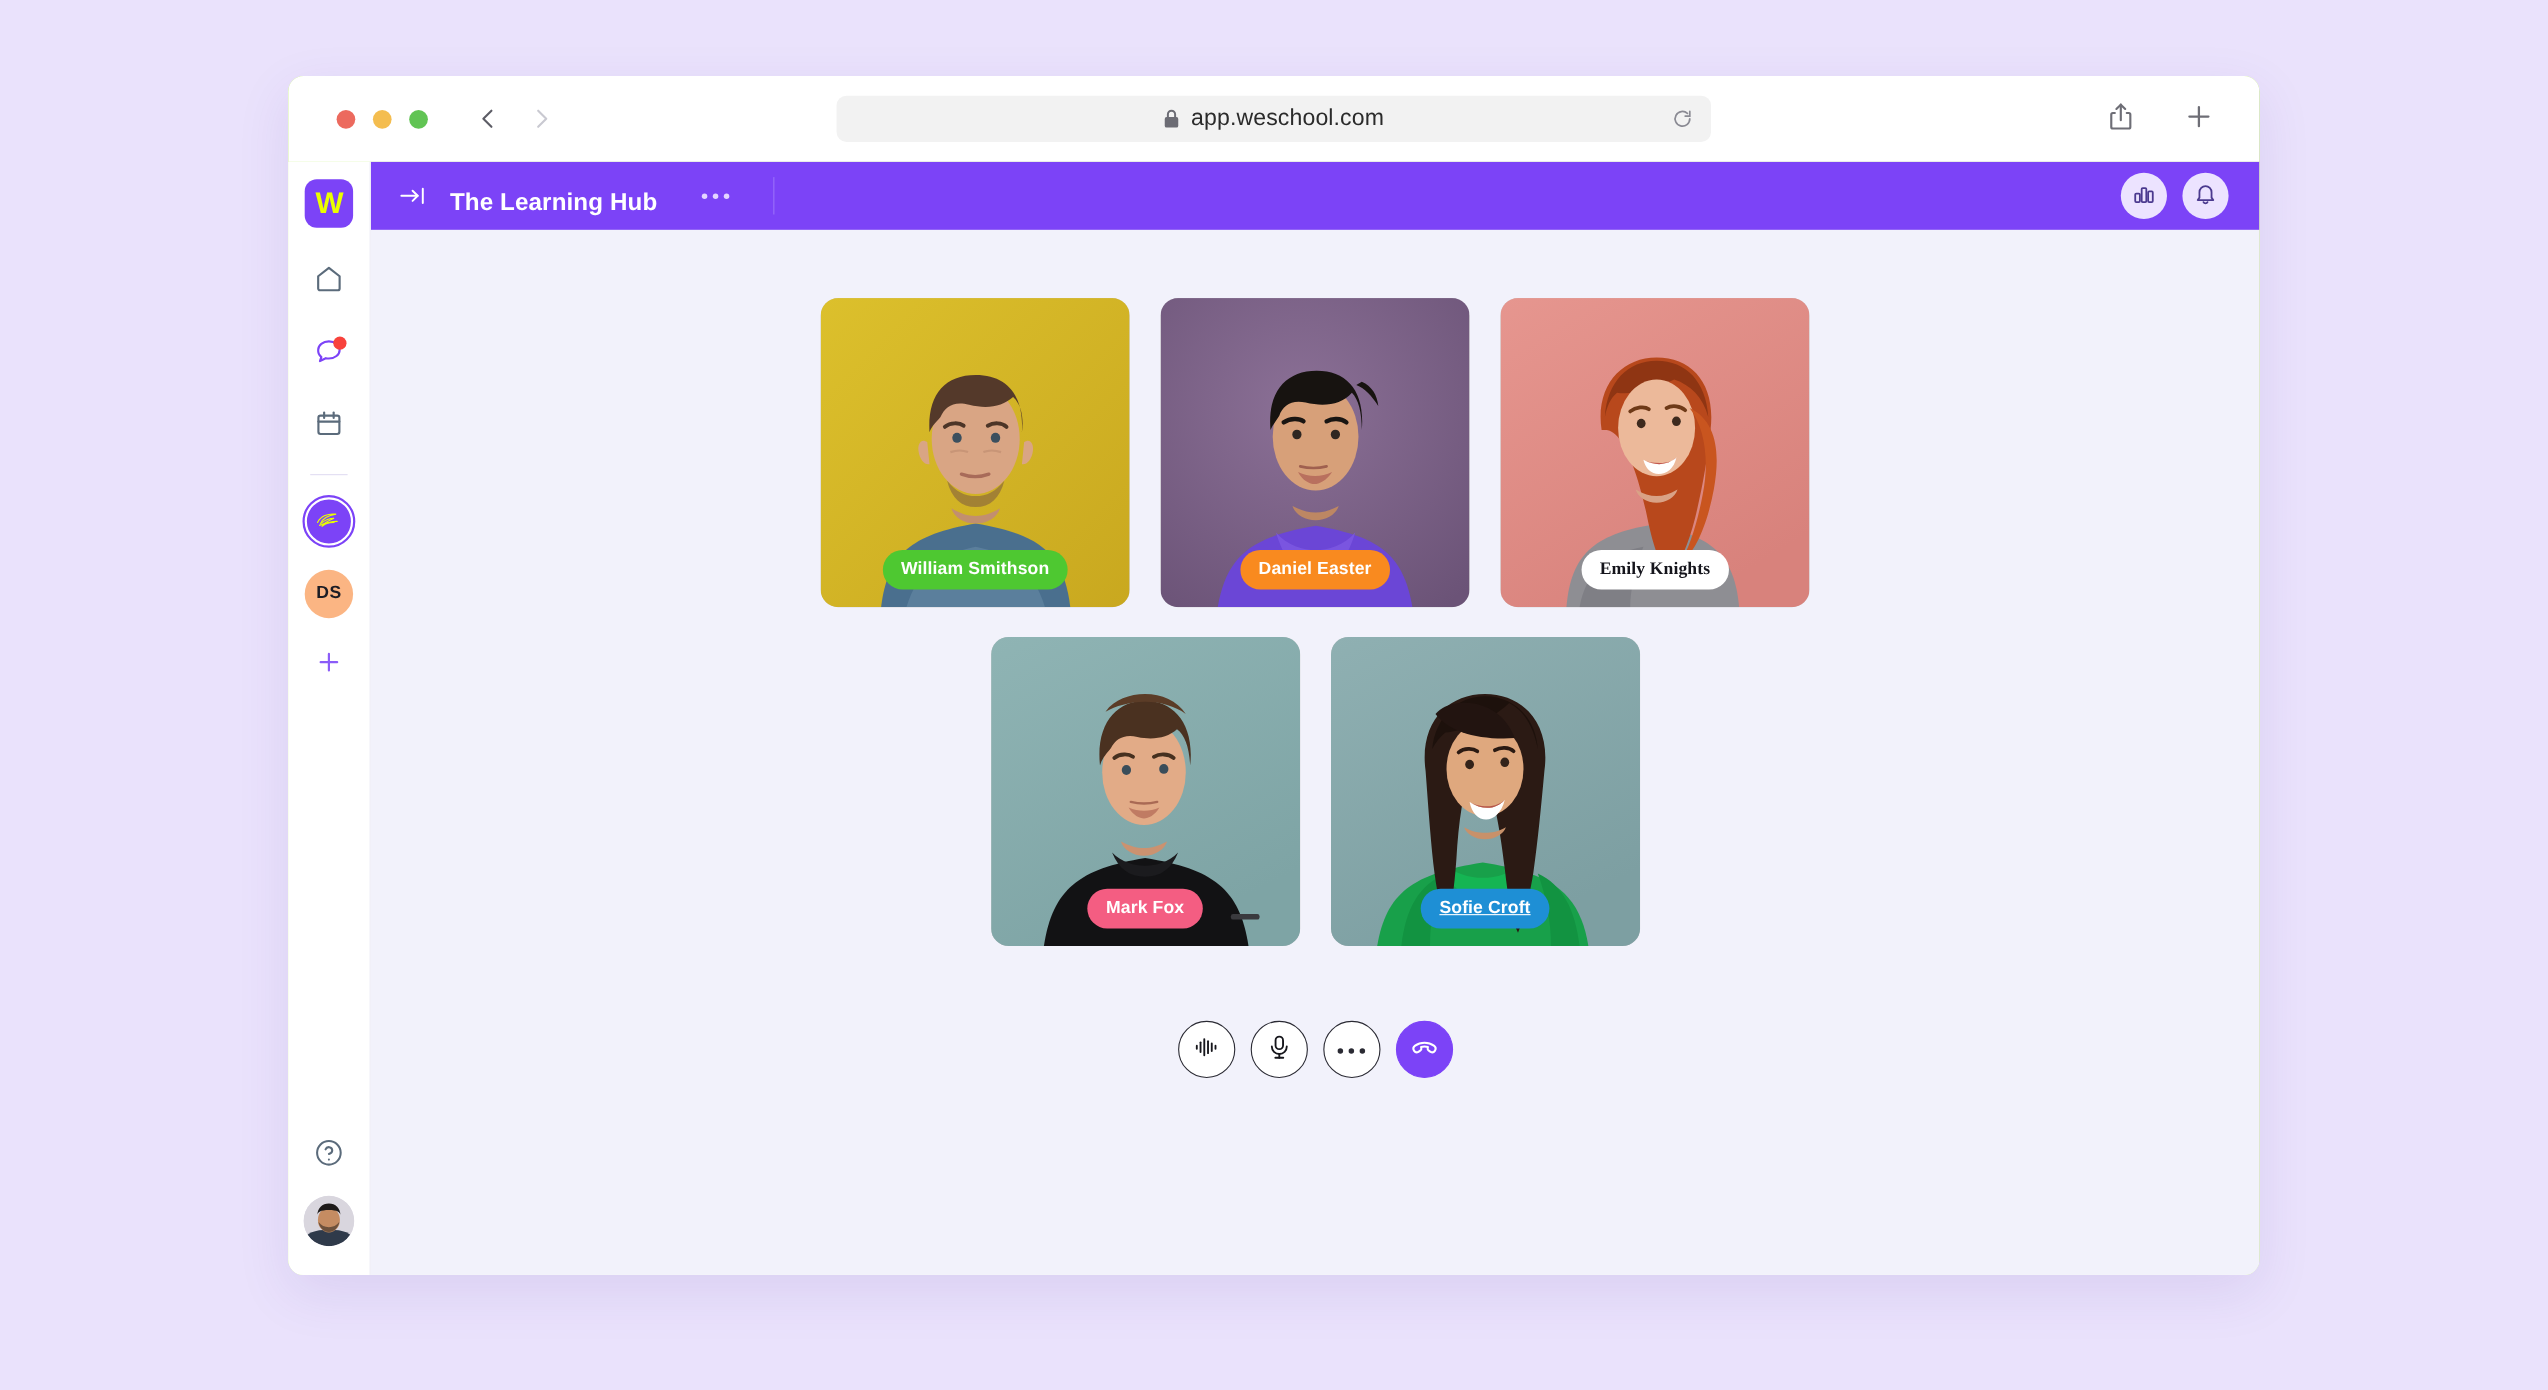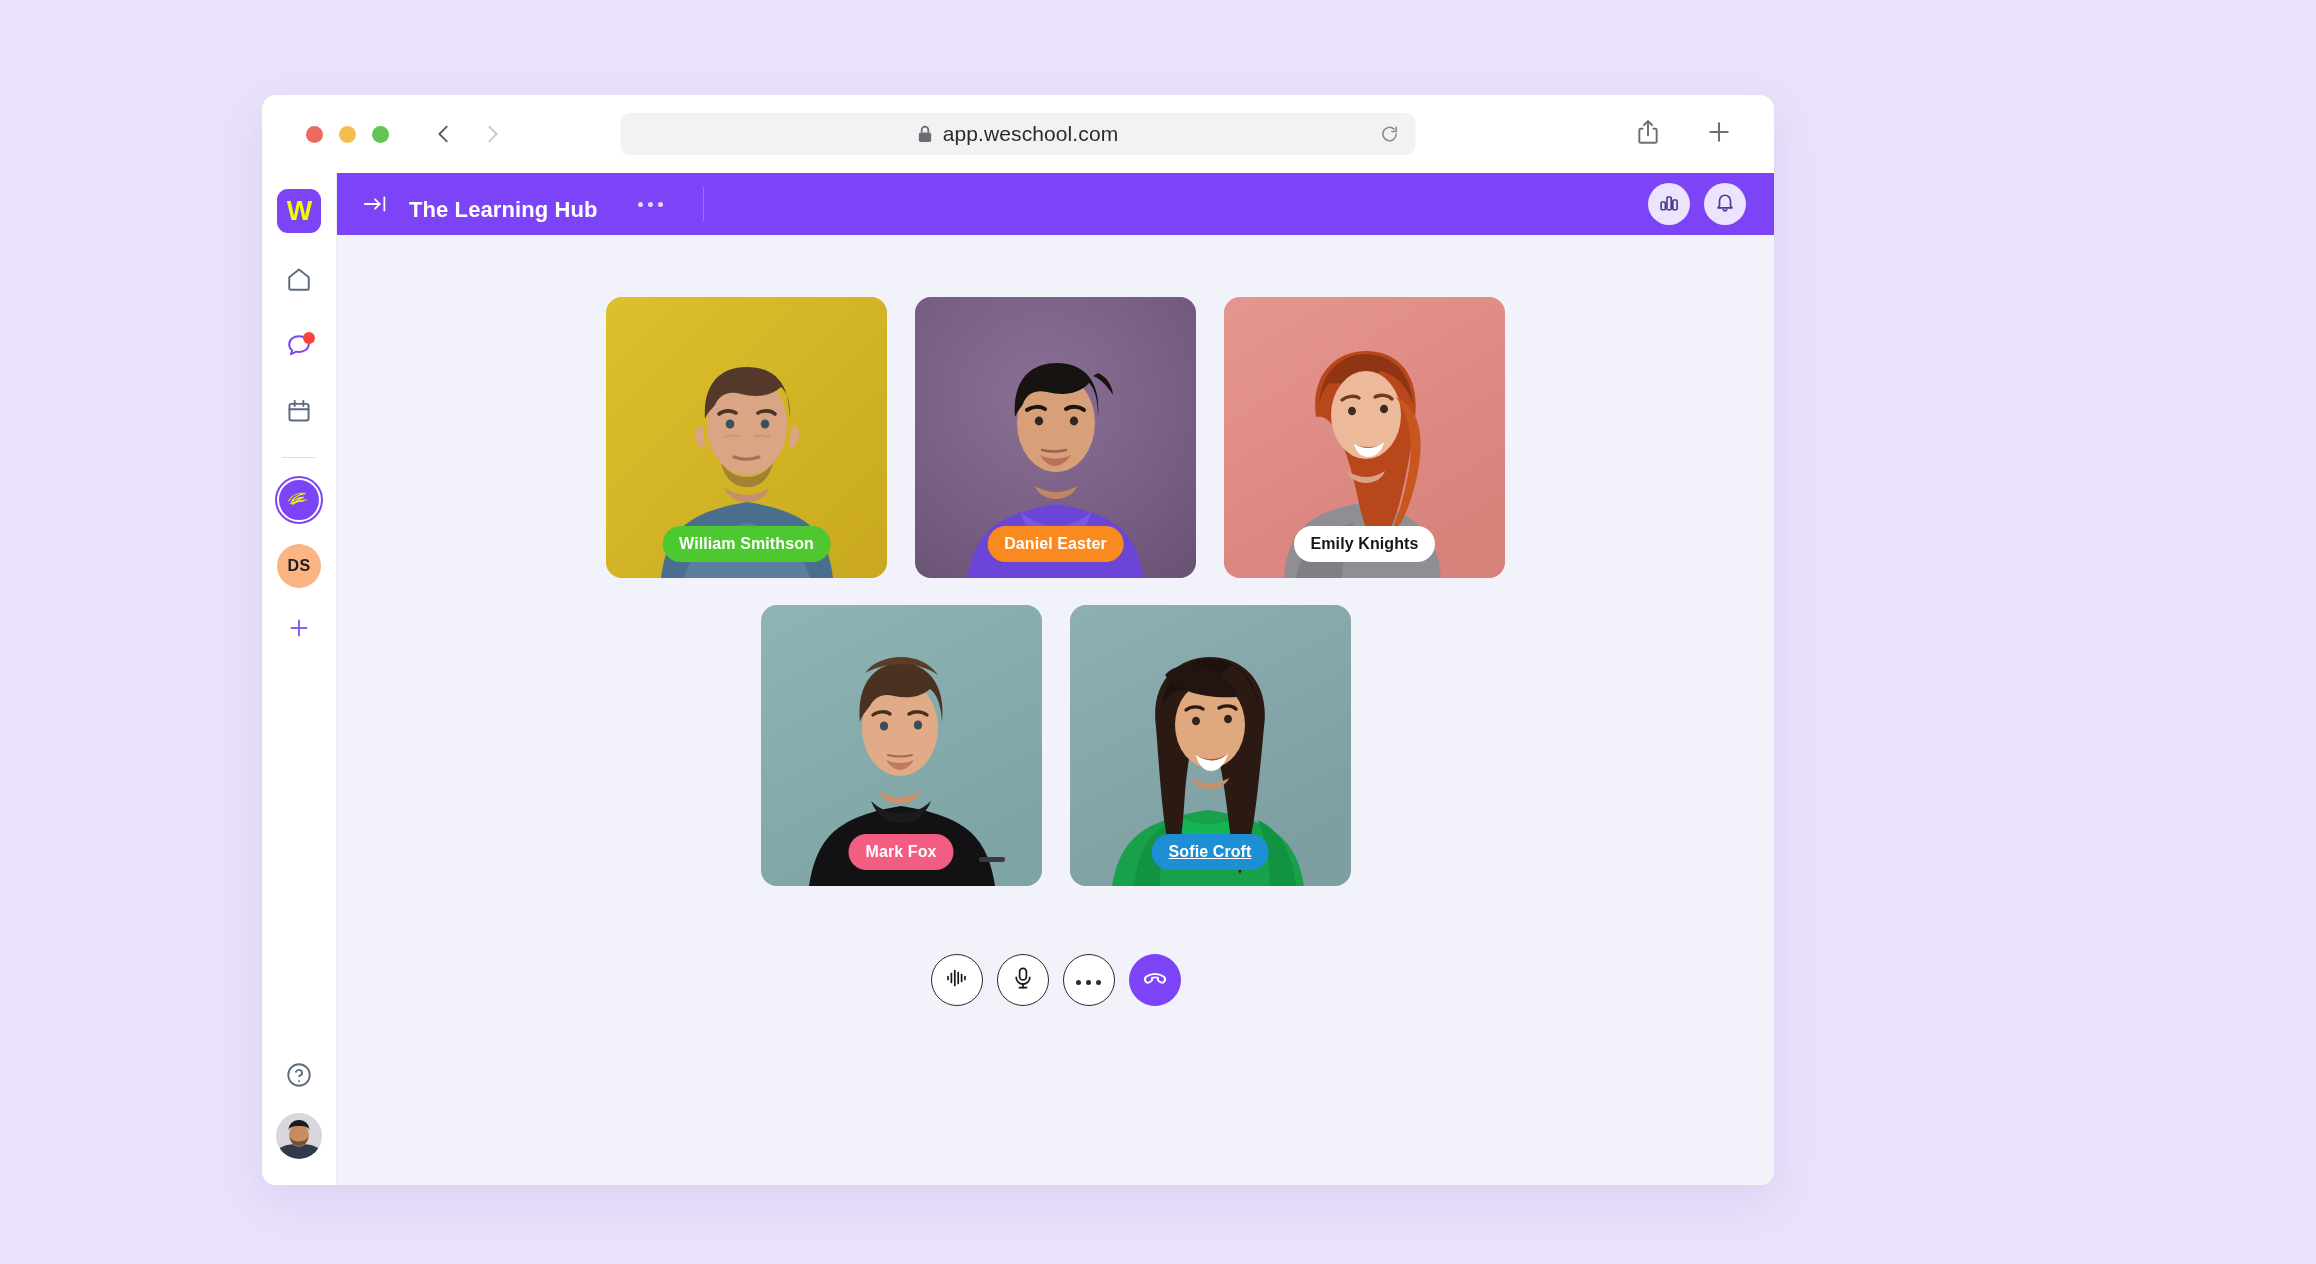--- a/index.html
+++ b/index.html
@@ -9,22 +9,22 @@
     height: 1264px;
     background: #eae2fc;
     font-family: "Liberation Sans", sans-serif;
     overflow: hidden;
   }
 
   
   .browser-window {
     position: absolute;
     left: 262px;
-    top: 95px;
-    width: 1512px;
+    top: 69px;
+    width: 1792px;
     height: 1090px;
     background: #bef264;
     border-radius: 14px;
     overflow: hidden;
     box-shadow: 0 16px 48px rgba(80, 50, 160, .10);
   }
 
   
   .chrome {
     position: relative;
@@ -538,21 +538,21 @@
                 <ellipse cx="142" cy="118" rx="35" ry="44" fill="#ecb99a"></ellipse>
                 <path d="M142 186c-9 0-17-5-19-12 7 4 13 6 19 6s12-2 19-6c-2 7-10 12-19 12z" fill="#d9a286"></path>
                 <ellipse cx="128" cy="114" rx="4" ry="4.3" fill="#3e2a1e"></ellipse>
                 <ellipse cx="160" cy="112" rx="4" ry="4.3" fill="#3e2a1e"></ellipse>
                 <path d="M118 103c5-4 13-5 17-2M151 100c5-3 13-2 17 2" stroke="#6e3a18" stroke-width="3.4" fill="none" stroke-linecap="round"></path>
                 <path d="M130 147c11 6 22 5 30-2-2 10-9 15-16 15s-12-5-14-13z" fill="#ffffff"></path>
                 <path d="M130 147c11 6 22 5 30-2-3 3-8 5-15 5s-12-1-15-3z" fill="#c1564e"></path>
                 <path d="M172 100c14 18 18 48 12 78-5 27-12 48-20 62 13-8 24-34 30-66 6-33 3-62-22-74z" fill="#c9551f"></path>
               </svg>
             </div>
-            <span class="name-pill" style="background:#ffffff;color:#15151c;">Emily Knights</span>
+            <span class="name-pill" style="background:#ffffff;color:#15151c;font-family:Liberation Serif, serif;">Emily Knights</span>
           </div>
         </div>
 
         <div class="tile-row">
 
           <div class="tile">
             <div class="photo">
               <svg viewBox="0 0 281 281" preserveAspectRatio="xMidYMid slice">
                 <defs>
                   <linearGradient id="g4" x1="0" y1="0" x2="0.5" y2="1">

